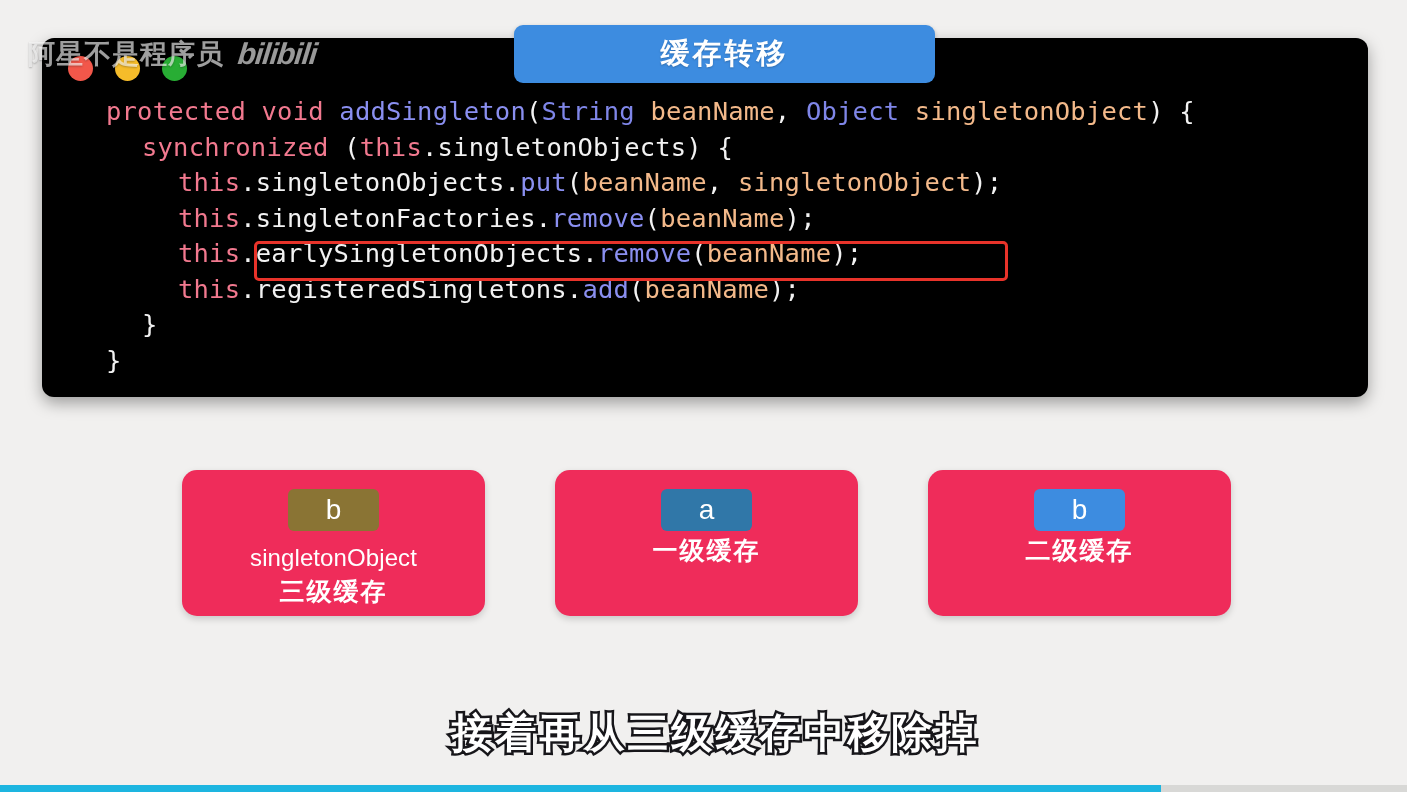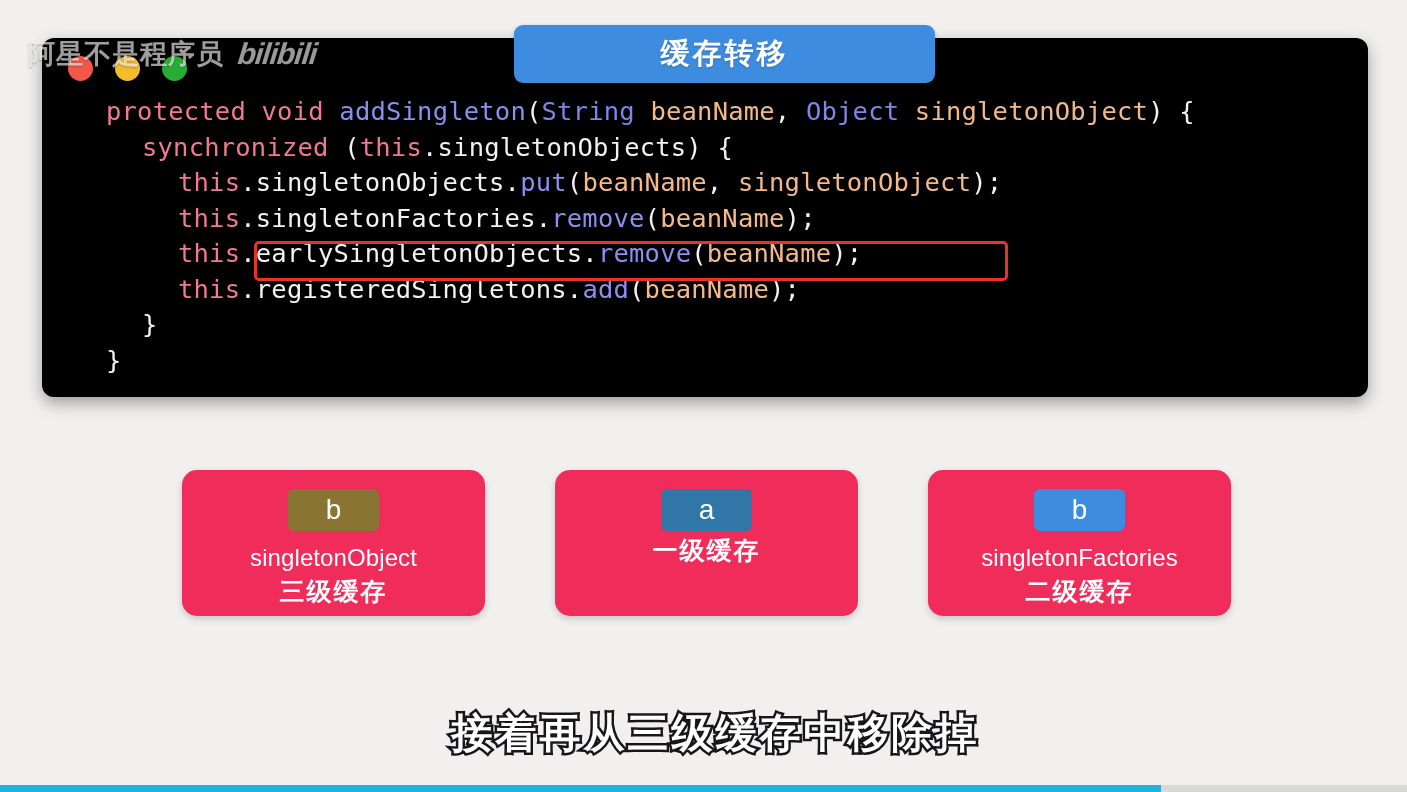--- a/index.html
+++ b/index.html
@@ -275,21 +275,20 @@
       <div class="badge" style="background: rgb(138, 116, 52);">b</div>
       <div class="card-title">singletonObject</div>
       <div class="card-sub">三级缓存</div>
     </div>
     <div class="card c1" style="background: rgb(239, 44, 90);">
       <div class="badge" style="background: rgb(48, 119, 168);">a</div>
       <div class="card-sub">一级缓存</div>
     </div>
     <div class="card c2" style="background: rgb(239, 44, 90);">
       <div class="badge" style="background: rgb(61, 140, 224);">b</div>
-      <div class="card-title">singletonFactories</div>
       <div class="card-sub">二级缓存</div>
     </div>
   </div>
 
   <div class="caption">接着再从三级缓存中移除掉</div>
 
 
   <div class="progress-track" style="background: rgb(216, 216, 214);">
     <div class="progress-fill" id="progress-fill" style="width: 82.5%; background: rgb(29, 181, 224);"></div>
   </div>

